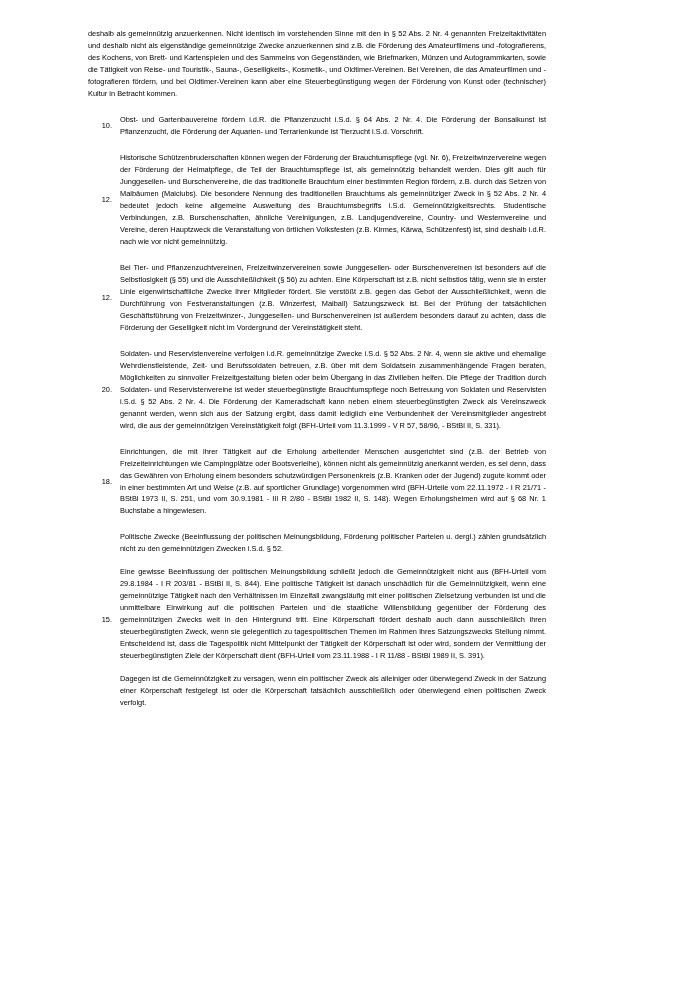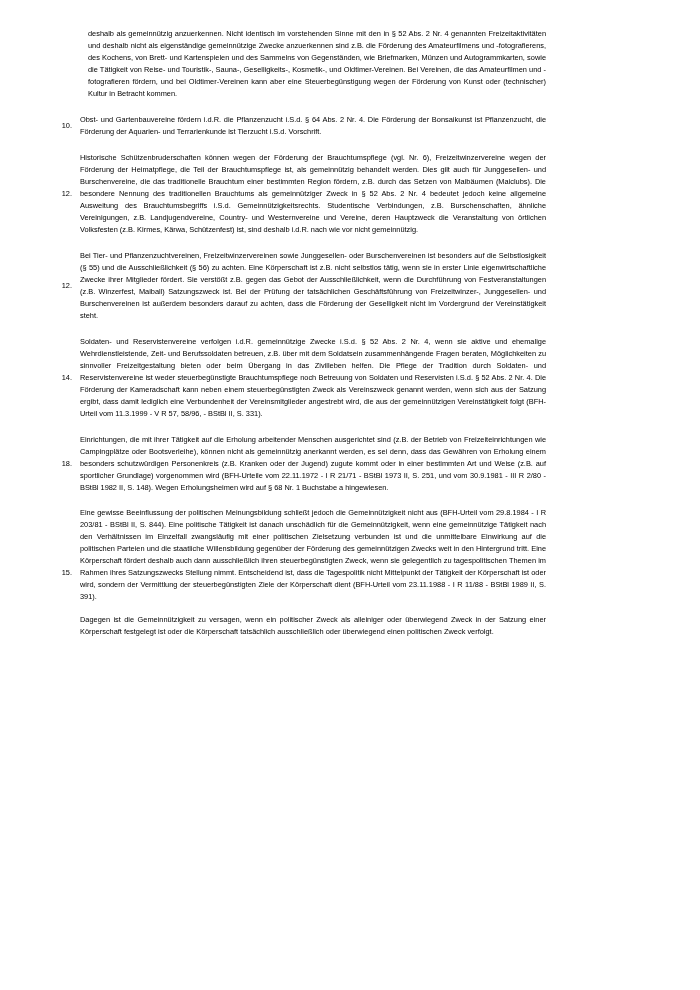--- a/index.html
+++ b/index.html
@@ -36,20 +36,21 @@
   }
   .item-num {
     width: 22px;
     flex: 0 0 22px;
     font-size: 7.4px;
     line-height: 1.62;
     text-align: right;
     padding-right: 8px;
     box-sizing: border-box;
     align-self: center;
+    margin-left: 40px;
   }
   .item-body {
     flex: 1 1 auto;
     font-size: 7.4px;
     line-height: 1.62;
     text-align: justify;
   }
   .item-body p {
     margin: 0 0 11px 0;
   }
@@ -79,34 +80,35 @@
   </div>
 
   <div class="item">
     <div class="item-num">12.</div>
     <div class="item-body">
       <p>Bei Tier- und Pflanzenzuchtvereinen, Freizeitwinzervereinen sowie Junggesellen- oder Burschenvereinen ist besonders auf die Selbstlosigkeit (§ 55) und die Ausschließlichkeit (§ 56) zu achten. Eine Körperschaft ist z.B. nicht selbstlos tätig, wenn sie in erster Linie eigenwirtschaftliche Zwecke ihrer Mitglieder fördert. Sie verstößt z.B. gegen das Gebot der Ausschließlichkeit, wenn die Durchführung von Festveranstaltungen (z.B. Winzerfest, Maiball) Satzungszweck ist. Bei der Prüfung der tatsächlichen Geschäftsführung von Freizeitwinzer-, Junggesellen- und Burschenvereinen ist außerdem besonders darauf zu achten, dass die Förderung der Geselligkeit nicht im Vordergrund der Vereinstätigkeit steht.</p>
     </div>
   </div>
 
   <div class="item">
-    <div class="item-num">14.</div>
+    <div class="item-num">20.</div>
     <div class="item-body">
       <p>Soldaten- und Reservistenvereine verfolgen i.d.R. gemeinnützige Zwecke i.S.d. § 52 Abs. 2 Nr. 4, wenn sie aktive und ehemalige Wehrdienstleistende, Zeit- und Berufssoldaten betreuen, z.B. über mit dem Soldatsein zusammenhängende Fragen beraten, Möglichkeiten zu sinnvoller Freizeitgestaltung bieten oder beim Übergang in das Zivilleben helfen. Die Pflege der Tradition durch Soldaten- und Reservistenvereine ist weder steuerbegünstigte Brauchtumspflege noch Betreuung von Soldaten und Reservisten i.S.d. § 52 Abs. 2 Nr. 4. Die Förderung der Kameradschaft kann neben einem steuerbegünstigten Zweck als Vereinszweck genannt werden, wenn sich aus der Satzung ergibt, dass damit lediglich eine Verbundenheit der Vereinsmitglieder angestrebt wird, die aus der gemeinnützigen Vereinstätigkeit folgt (BFH-Urteil vom 11.3.1999 - V R 57, 58/96, - BStBl II, S. 331).</p>
     </div>
   </div>
 
   <div class="item">
     <div class="item-num">18.</div>
     <div class="item-body">
       <p>Einrichtungen, die mit ihrer Tätigkeit auf die Erholung arbeitender Menschen ausgerichtet sind (z.B. der Betrieb von Freizeiteinrichtungen wie Campingplätze oder Bootsverleihe), können nicht als gemeinnützig anerkannt werden, es sei denn, dass das Gewähren von Erholung einem besonders schutzwürdigen Personenkreis (z.B. Kranken oder der Jugend) zugute kommt oder in einer bestimmten Art und Weise (z.B. auf sportlicher Grundlage) vorgenommen wird (BFH-Urteile vom 22.11.1972 - I R 21/71 - BStBl 1973 II, S. 251, und vom 30.9.1981 - III R 2/80 - BStBl 1982 II, S. 148). Wegen Erholungsheimen wird auf § 68 Nr. 1 Buchstabe a hingewiesen.</p>
     </div>
   </div>
 
   <div class="item">
     <div class="item-num">15.</div>
     <div class="item-body">
+      <p>Politische Zwecke (Beeinflussung der politischen Meinungsbildung, Förderung politischer Parteien u. dergl.) zählen grundsätzlich nicht zu den gemeinnützigen Zwecken i.S.d. § 52.</p>
       <p>Eine gewisse Beeinflussung der politischen Meinungsbildung schließt jedoch die Gemeinnützigkeit nicht aus (BFH-Urteil vom 29.8.1984 - I R 203/81 - BStBl II, S. 844). Eine politische Tätigkeit ist danach unschädlich für die Gemeinnützigkeit, wenn eine gemeinnützige Tätigkeit nach den Verhältnissen im Einzelfall zwangsläufig mit einer politischen Zielsetzung verbunden ist und die unmittelbare Einwirkung auf die politischen Parteien und die staatliche Willensbildung gegenüber der Förderung des gemeinnützigen Zwecks weit in den Hintergrund tritt. Eine Körperschaft fördert deshalb auch dann ausschließlich ihren steuerbegünstigten Zweck, wenn sie gelegentlich zu tagespolitischen Themen im Rahmen ihres Satzungszwecks Stellung nimmt. Entscheidend ist, dass die Tagespolitik nicht Mittelpunkt der Tätigkeit der Körperschaft ist oder wird, sondern der Vermittlung der steuerbegünstigten Ziele der Körperschaft dient (BFH-Urteil vom 23.11.1988 - I R 11/88 - BStBl 1989 II, S. 391).</p>
       <p>Dagegen ist die Gemeinnützigkeit zu versagen, wenn ein politischer Zweck als alleiniger oder überwiegend Zweck in der Satzung einer Körperschaft festgelegt ist oder die Körperschaft tatsächlich ausschließlich oder überwiegend einen politischen Zweck verfolgt.</p>
     </div>
   </div>
 
 </div>
 
 </body></html>

